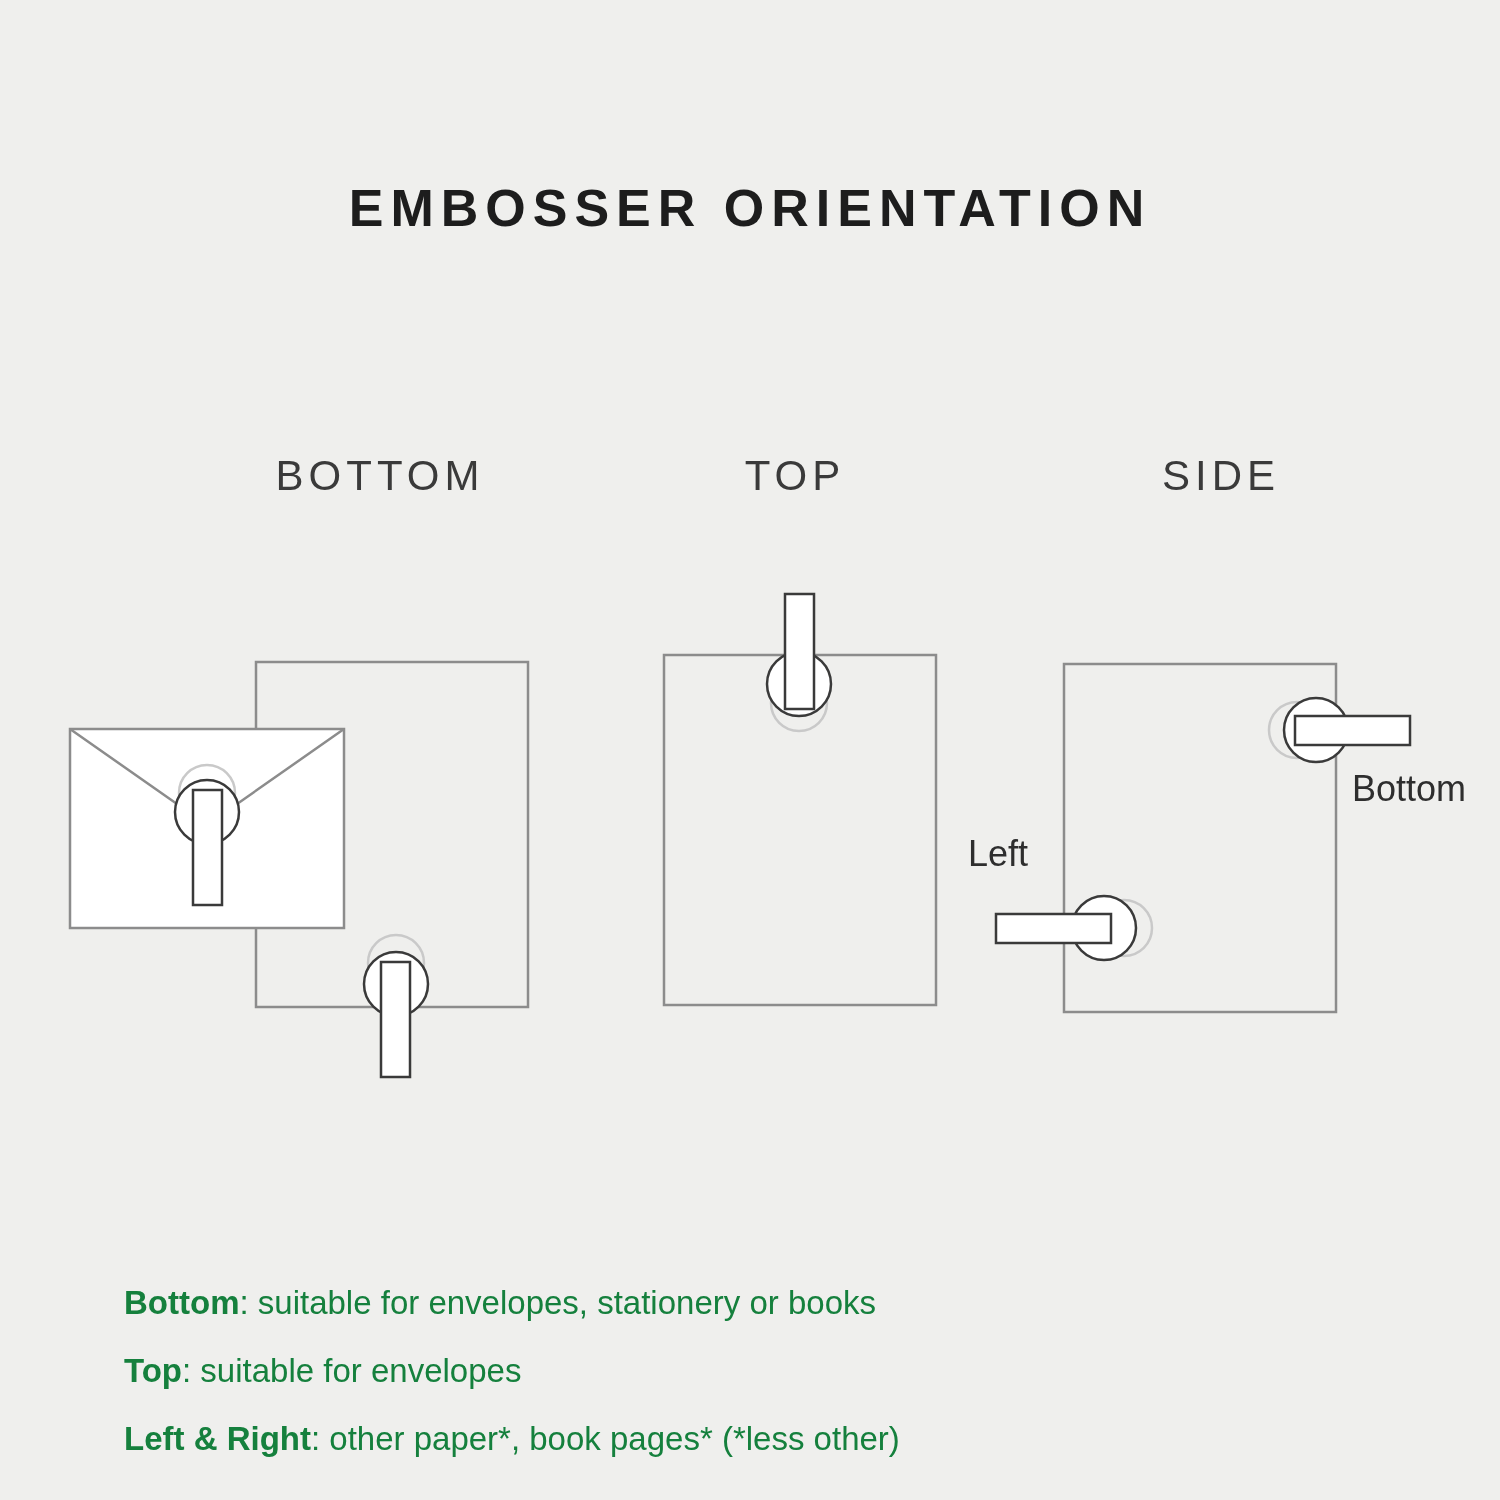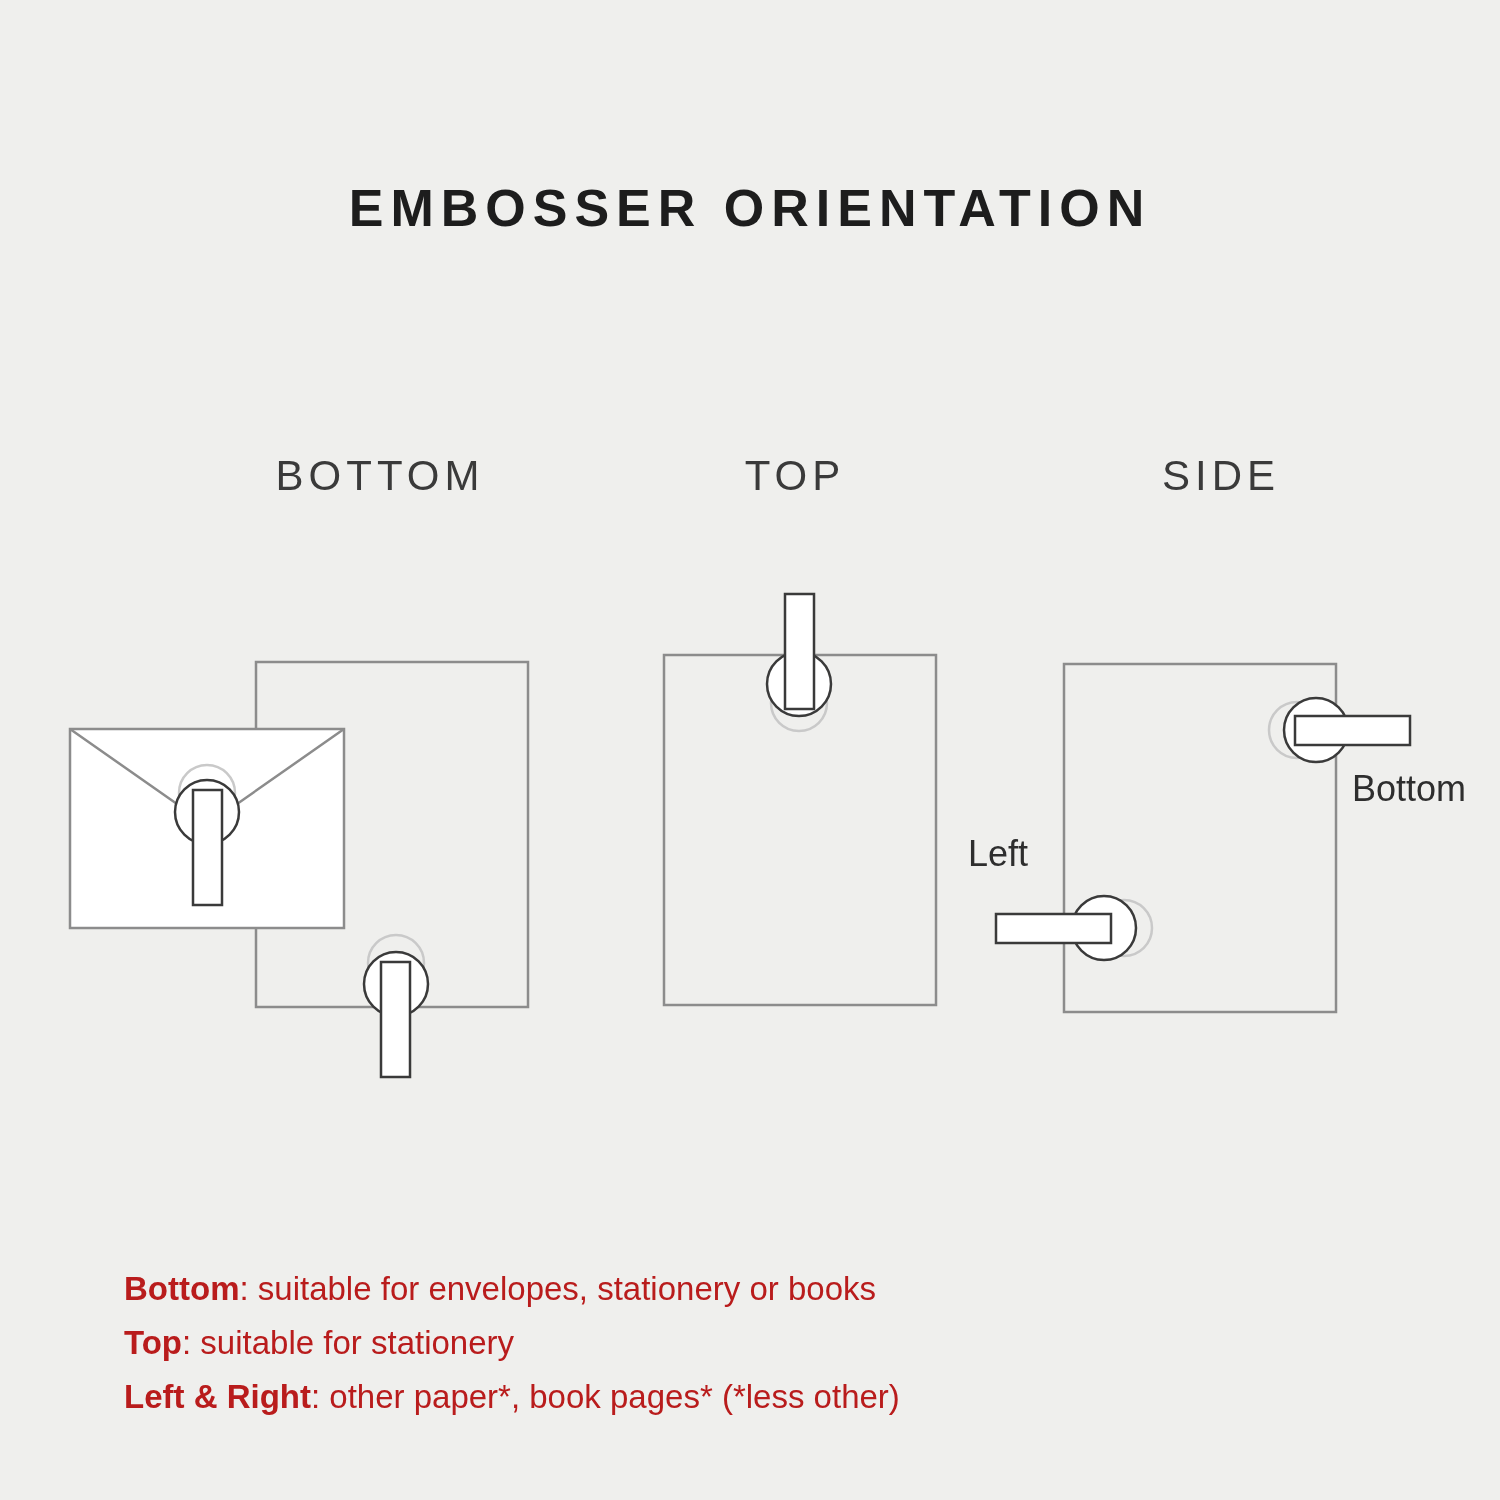--- a/index.html
+++ b/index.html
@@ -72,22 +72,23 @@
   
   .legend {
     position: absolute;
     left: 124px;
     top: 1262px;
     width: 1250px;
   }
   .legend-line {
     font-size: 33px;
     line-height: 54px;
-    color: #b91c1c;
+    color: #15803d;
     white-space: nowrap;
+    margin-top: 14px;
   }
   .legend-line b {
     font-weight: 700;
   }
 </style>
 </head>
 <body>
 
 <div class="page">
 
@@ -141,20 +142,20 @@
   </div>
 
   <div class="side-text" id="side-label-left">Left</div>
   <div class="side-text" id="side-label-right">Bottom</div>
 
   <div class="legend">
     <div class="legend-line">
       <b>Bottom</b><span>: suitable for envelopes, stationery or books</span>
     </div>
     <div class="legend-line">
-      <b>Top</b><span>: suitable for stationery</span>
+      <b>Top</b><span>: suitable for envelopes</span>
     </div>
     <div class="legend-line">
       <b>Left &amp; Right</b><span>: other paper*, book pages* (*less other)</span>
     </div>
   </div>
 
 </div>
 
 </body></html>

